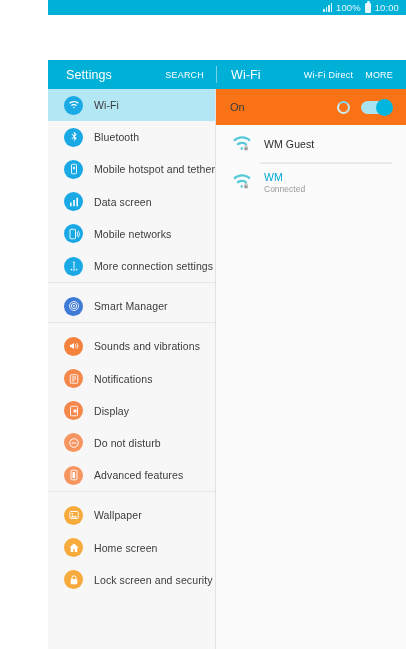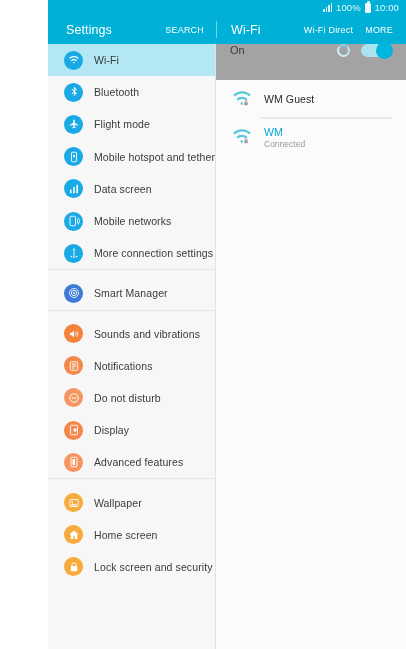--- a/index.html
+++ b/index.html
@@ -55,20 +55,21 @@
     background: #eafafe;
     border-radius: 1px;
   }
 
   
   .appbar {
     height: 29px;
     background: #00b0d7;
     display: flex;
     flex: 0 0 auto;
+    margin-top: 45px;
   }
   .appbar-left {
     width: 168px;
     display: flex; align-items: center;
     position: relative;
     padding-left: 18px;
   }
   .appbar-right {
     flex: 1;
     display: flex; align-items: center;
@@ -144,22 +145,22 @@
 
   
   .content {
     flex: 1 1 auto;
     background: #fbfbfb;
     display: flex; flex-direction: column;
     min-width: 0;
   }
   .onrow {
     height: 36px;
-    background: #a3a3a3;
-    display: flex; 
+    background: #f97316;
+    display: flex; align-items: center;
     padding: 0 14px 0 14px;
     flex: 0 0 auto;
   }
   .onrow-label {
     font-size: 11px;
     color: #3c3c3c;
   }
   .onrow .spacer { flex: 1; }
   .spinner {
     width: 13px; height: 13px;
@@ -262,28 +263,20 @@
           <span class="side-icon" style="background: rgb(25, 169, 229);">
             <svg xmlns="http://www.w3.org/2000/svg" width="12" height="12" viewBox="0 0 24 24" fill="#fff">
               <path d="M12.6 2h-.8v7.1L8.2 5.5 7.1 6.6l4.3 4.3-4.3 4.3 1.1 1.1 3.6-3.6V20h.8l5-5-3.9-3.9 3.9-4.1-5-5zm.8 3.2l2 2-2 2v-4zm0 9.6l2 2-2 2v-4z"></path>
             </svg>
           </span>
           <span class="side-label">Bluetooth</span>
         </div>
         <div class="side-item">
           <span class="side-icon" style="background: rgb(25, 169, 229);">
             <svg xmlns="http://www.w3.org/2000/svg" width="12" height="12" viewBox="0 0 24 24" fill="#fff">
-              <path d="M20.5 15.5v-1.7l-7-4.4V4.6a1.5 1.5 0 10-3 0v4.8l-7 4.4v1.7l7-2.2v4.6l-2 1.3v1.3l3.5-1 3.5 1v-1.3l-2-1.3v-4.6l7 2.2z"></path>
-            </svg>
-          </span>
-          <span class="side-label">Flight mode</span>
-        </div>
-        <div class="side-item">
-          <span class="side-icon" style="background: rgb(25, 169, 229);">
-            <svg xmlns="http://www.w3.org/2000/svg" width="12" height="12" viewBox="0 0 24 24" fill="#fff">
               <rect x="7" y="2.5" width="10" height="19" rx="1.6" fill="none" stroke="#fff" stroke-width="1.8"></rect>
               <rect x="10.2" y="7.5" width="3.6" height="5" rx=".6"></rect>
             </svg>
           </span>
           <span class="side-label">Mobile hotspot and tetheri...</span>
         </div>
         <div class="side-item">
           <span class="side-icon" style="background: rgb(25, 169, 229);">
             <svg xmlns="http://www.w3.org/2000/svg" width="12" height="12" viewBox="0 0 24 24" fill="#fff">
               <rect x="4" y="13" width="3.2" height="7.5" rx=".4"></rect>
@@ -341,36 +334,36 @@
             <svg xmlns="http://www.w3.org/2000/svg" width="12" height="12" viewBox="0 0 24 24" fill="#fff">
               <rect x="4.5" y="3.5" width="15" height="17" rx="1.8" fill="none" stroke="#fff" stroke-width="1.8"></rect>
               <rect x="7.5" y="7" width="9" height="1.8" rx=".7"></rect>
               <rect x="7.5" y="11" width="9" height="1.8" rx=".7"></rect>
               <rect x="7.5" y="15" width="5.5" height="1.8" rx=".7"></rect>
             </svg>
           </span>
           <span class="side-label">Notifications</span>
         </div>
         <div class="side-item">
+          <span class="side-icon" style="background: rgb(244, 135, 74);">
+            <svg xmlns="http://www.w3.org/2000/svg" width="12" height="12" viewBox="0 0 24 24" fill="#fff">
+              <rect x="5" y="2.5" width="14" height="19" rx="2" fill="none" stroke="#fff" stroke-width="1.8"></rect>
+              <circle cx="14" cy="12" r="3.3"></circle>
+            </svg>
+          </span>
+          <span class="side-label">Display</span>
+        </div>
+        <div class="side-item">
           <span class="side-icon" style="background: rgb(247, 149, 96);">
             <svg xmlns="http://www.w3.org/2000/svg" width="12" height="12" viewBox="0 0 24 24" fill="#fff">
               <circle cx="12" cy="12" r="8.5" fill="none" stroke="#fff" stroke-width="1.9"></circle>
               <rect x="7" y="11" width="10" height="2" rx=".8"></rect>
             </svg>
           </span>
           <span class="side-label">Do not disturb</span>
-        </div>
-        <div class="side-item">
-          <span class="side-icon" style="background: rgb(244, 135, 74);">
-            <svg xmlns="http://www.w3.org/2000/svg" width="12" height="12" viewBox="0 0 24 24" fill="#fff">
-              <rect x="5" y="2.5" width="14" height="19" rx="2" fill="none" stroke="#fff" stroke-width="1.8"></rect>
-              <circle cx="14" cy="12" r="3.3"></circle>
-            </svg>
-          </span>
-          <span class="side-label">Display</span>
         </div>
         <div class="side-item">
           <span class="side-icon" style="background: rgb(247, 149, 96);">
             <svg xmlns="http://www.w3.org/2000/svg" width="12" height="12" viewBox="0 0 24 24" fill="#fff">
               <rect x="6" y="2.5" width="12" height="19" rx="2" fill="none" stroke="#fff" stroke-width="1.8"></rect>
               <rect x="9" y="6" width="5" height="12" rx="1"></rect>
             </svg>
           </span>
           <span class="side-label">Advanced features</span>
         </div>

